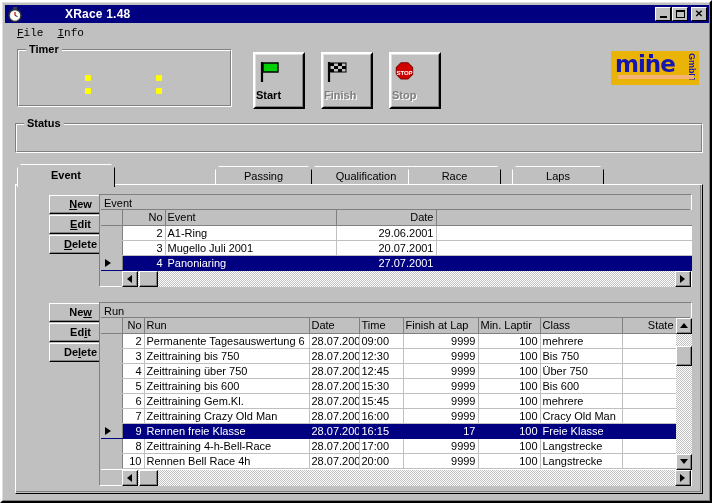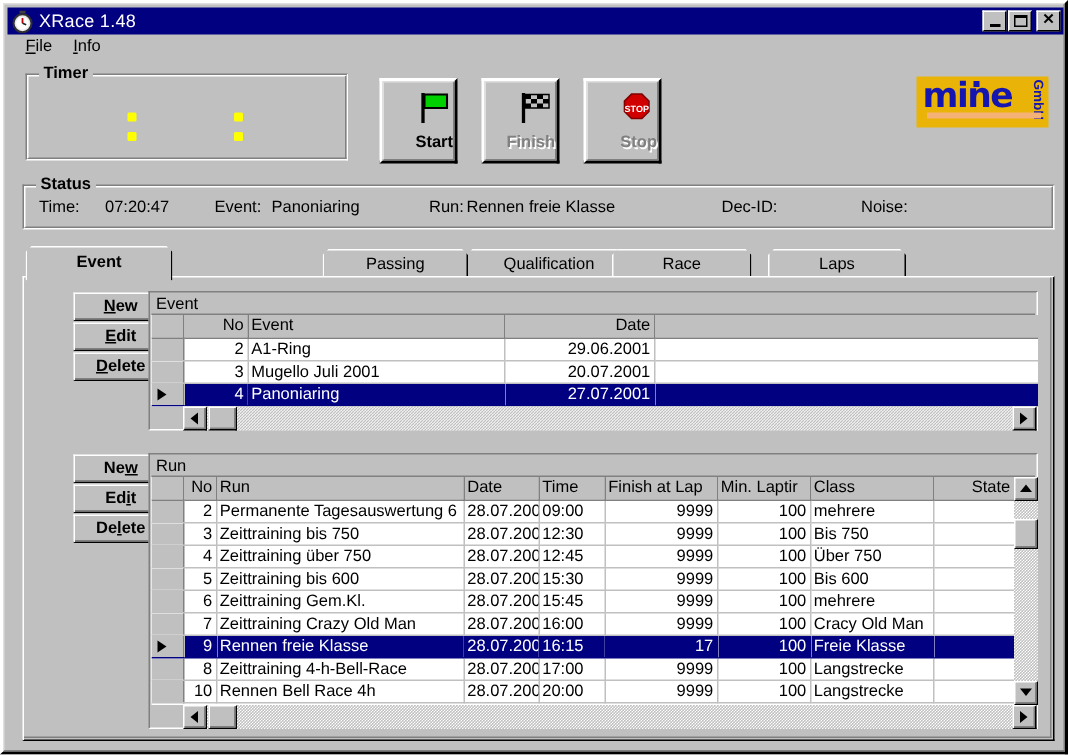--- a/index.html
+++ b/index.html
@@ -45,26 +45,27 @@
     box-sizing: border-box;
   }
   .title-icon {
     width: 16px; height: 15px;
     margin-right: 3px;
     flex: 0 0 auto;
     position: relative;
   }
   .title-text {
     color: #ffffff;
-    font-weight: normal;
+    font-weight: bold;
     font-size: 12px;
     letter-spacing: 0.2px;
     flex: 1 1 auto;
     white-space: nowrap;
     overflow: hidden;
+    margin-left: 39px;
   }
   .win-btns { display: flex; flex: 0 0 auto; }
   .win-btn {
     width: 16px; height: 14px;
     background: #c0c0c0;
     border-top: 1px solid #ffffff;
     border-left: 1px solid #ffffff;
     border-right: 1px solid #000000;
     border-bottom: 1px solid #000000;
     box-sizing: border-box;
@@ -86,22 +87,24 @@
     font-size: 10px; line-height: 10px; font-weight: bold; color: #000;
     font-family: "Liberation Sans", sans-serif;
   }
 
   
   .menubar {
     position: absolute;
     left: 2px; top: 21px;
     width: 704px; height: 17px;
     display: flex;
+    align-items: center;
     padding-left: 5px;
     box-sizing: border-box;
+    font-family: Liberation Mono, monospace;
   }
   .menu-item {
     padding: 1px 7px;
     font-size: 11px;
     color: #000;
     white-space: nowrap;
   }
   .menu-item u { text-decoration: underline; }
 
   
@@ -177,21 +180,21 @@
   .tb-btn .in {
     position: absolute;
     left: 0; top: 0; right: 0; bottom: 0;
     border-top: 1px solid #dfdfdf;
     border-left: 1px solid #dfdfdf;
     border-right: 1px solid #808080;
     border-bottom: 1px solid #808080;
     box-sizing: border-box;
     display: flex;
     flex-direction: column;
-    align-items: flex-end;
+    align-items: flex-start;
     justify-content: center;
   }
   .tb-label {
     font-size: 11px;
     font-weight: bold;
     margin-top: 4px;
   }
   .tb-label.enabled { color: #000000; }
   .tb-label.disabled { color: #808080; text-shadow: 1px 1px 0 #ffffff; }
   .tb-ico { width: 26px; height: 24px; position: relative; }
@@ -544,32 +547,20 @@
   <div id="logo">
     <div id="logoText">mine</div>
     <div id="logoDot"></div>
     <div id="logoGmbh">GmbH</div>
     <div id="logoBar"></div>
   </div>
 
   <div class="groupbox" id="statusBox">
     <div class="gb-inner"></div>
     <div class="gb-legend">Status</div>
-    <div class="status-row">
-      <div class="st" style="left:10px;">Time:</div>
-      <div class="st" style="left:54px;">07:20:47</div>
-      <div class="st" style="left:127px;">Event:</div>
-      <div class="st" style="left:165px;">Panoniaring</div>
-      <div class="st" style="left:270px;">Run:</div>
-      <div class="st" style="left:295px;">Rennen freie Klasse</div>
-      <div class="st" style="left:465px;">Dec-ID:</div>
-      <div class="st" style="left:503px;"></div>
-      <div class="st" style="left:558px;">Noise:</div>
-      <div class="st" style="left:598px;"></div>
-    </div>
   </div>
 
   <div id="tabstrip">
     <div class="tab" style="left:296px; width:110px;">Qualification</div>
     <div class="tab" style="left:200px; width:97px;">Passing</div>
     <div class="tab" style="left:393px; width:93px;">Race</div>
     <div class="tab" style="left:497px; width:92px;">Laps</div>
     <div class="tab active" style="left:2px;   width:98px;">Event</div>
   </div>
 

